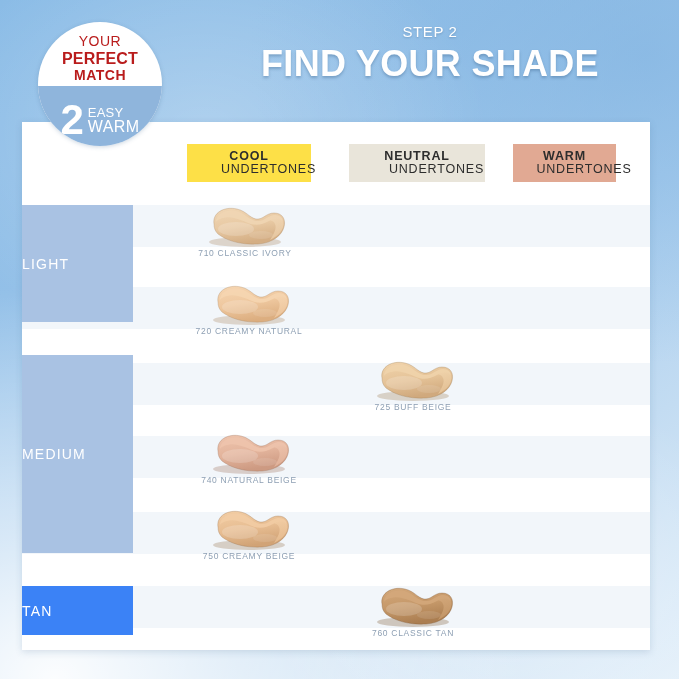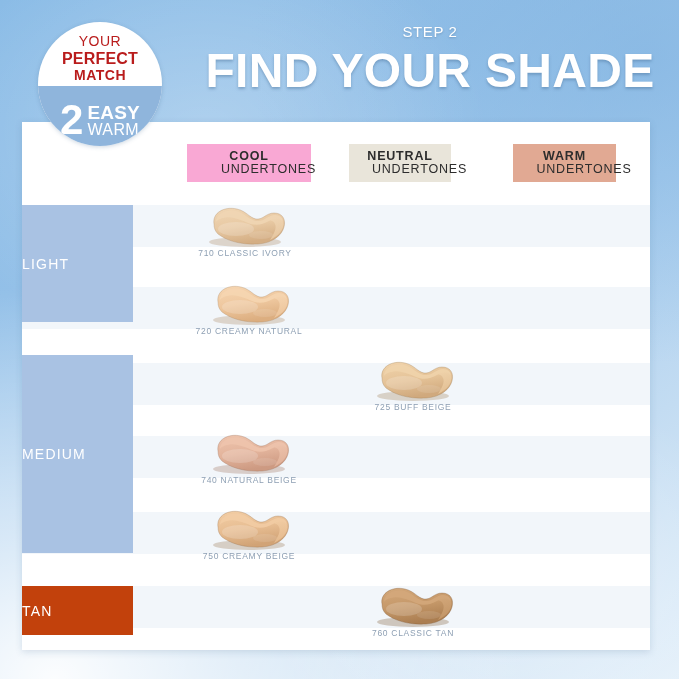--- a/index.html
+++ b/index.html
@@ -43,21 +43,21 @@
     color: #ffffff;
   }
   #step-label {
     font-size: 15px;
     letter-spacing: 0.6px;
     font-weight: 400;
     text-shadow: 0 1px 2px rgba(70,110,150,0.45);
     line-height: 1.1;
   }
   #main-title {
-    font-size: 48px;
+    font-size: 36px;
     font-weight: 700;
     letter-spacing: 0.3px;
     margin-top: 2px;
     text-shadow: 0 2px 3px rgba(70,110,150,0.45);
     line-height: 1.15;
     white-space: nowrap;
   }
 
   
   #badge {
@@ -85,21 +85,21 @@
   #badge-top-text .l2 { font-size: 16px; font-weight: 700; letter-spacing: 0.2px; }
   #badge-top-text .l3 { font-size: 14px; letter-spacing: 0.5px; font-weight: bold; }
   #badge-bottom-text {
     position: absolute;
     left: 0; bottom: 6px; width: 100%;
     display: flex; align-items: center; justify-content: center;
     color: #ffffff;
   }
   #badge-num { font-size: 42px; font-weight: 700; line-height: 0.95; margin-right: 4px; }
   #badge-words { text-align: left; line-height: 1.0; }
-  #badge-words .w1 { font-size: 19px; font-weight: 700; letter-spacing: 0.2px; display: block; }
+  #badge-words .w1 { font-size: 13px; font-weight: 400; letter-spacing: 0.2px; display: block; }
   #badge-words .w2 { font-size: 16px; font-weight: 400; letter-spacing: 0.4px; display: block; }
 
   
   .col-header {
     position: absolute;
     height: 38px;
     display: flex; flex-direction: column;
     align-items: center; justify-content: center;
     color: #2d2d2d;
     line-height: 1.08;
@@ -143,25 +143,25 @@
 </style>
 </head>
 <body>
 
 <div id="bg-sky"></div>
 <div id="bg-haze"></div>
 
 <div id="card">
 
   <div id="col-headers">
-      <div class="col-header" style="left: 165px; top: 22px; width: 124px; background: #f9a8d4;">
+      <div class="col-header" style="left: 165px; top: 22px; width: 124px; background: #fde047;">
         <div class="ch-top">COOL</div>
         <div class="ch-bot">UNDERTONES</div>
       </div>
-      <div class="col-header" style="left: 327px; top: 22px; width: 102px; background: rgb(233, 229, 218);">
+      <div class="col-header" style="left: 327px; top: 22px; width: 136px; background: rgb(233, 229, 218);">
         <div class="ch-top">NEUTRAL</div>
         <div class="ch-bot">UNDERTONES</div>
       </div>
       <div class="col-header" style="left: 491px; top: 22px; width: 103px; background: rgb(225, 169, 147);">
         <div class="ch-top">WARM</div>
         <div class="ch-bot">UNDERTONES</div>
       </div>
     </div>
 
   <div id="stripes">
@@ -321,21 +321,21 @@
     </div>
 </div>
 
 <div id="tone-boxes">
     <div class="tone-box" style="top: 205px; height: 117px; background: rgb(169, 194, 227);">
       <span>LIGHT</span>
     </div>
     <div class="tone-box" style="top: 355px; height: 198px; background: rgb(169, 194, 227);">
       <span>MEDIUM</span>
     </div>
-    <div class="tone-box" style="top: 586px; height: 49px; background: #c2410c;">
+    <div class="tone-box" style="top: 586px; height: 49px; background: #3b82f6;">
       <span>TAN</span>
     </div>
   </div>
 
 <div id="title-block">
   <div id="step-label">STEP 2</div>
   <div id="main-title">FIND YOUR SHADE</div>
 </div>
 
 <div id="badge">

